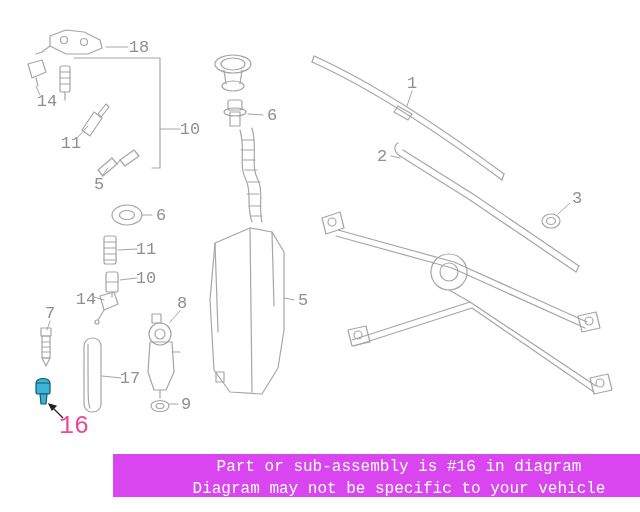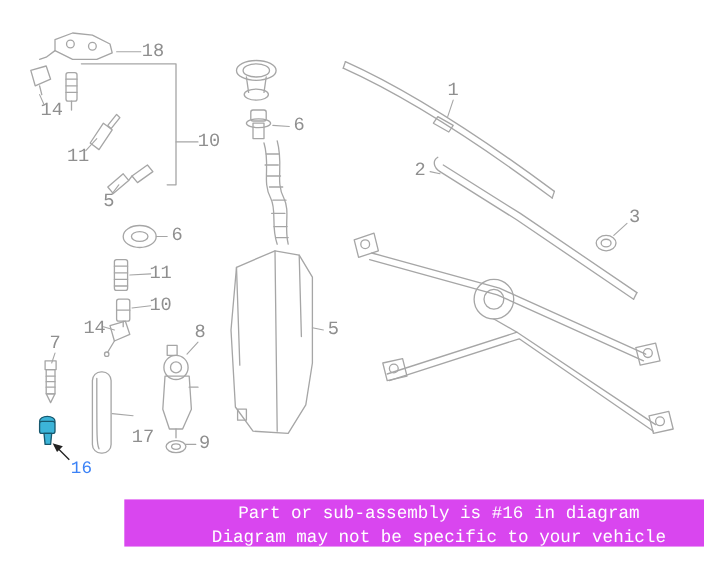--- a/index.html
+++ b/index.html
@@ -5,21 +5,21 @@
   html,body { margin:0; padding:0; background:#fff; }
   .stage {
     position:relative; width:640px; height:497px; background:#ffffff;
     overflow:hidden; font-family:Liberation Mono, monospace;padding-left:45px;
   }
   svg.art { position:absolute; left:0; top:0; }
   .plabel {
     position:absolute; transform:translate(-50%,-50%);
     font-size:17px; color:#8f8f8f; user-select:none; white-space:nowrap;
   }
-  .plabel.hl { color:#3b82f6; font-size:16px; }
+  .plabel.hl { color:#ec4899; font-size:25px; }
   .banner {
     position:absolute; left:113px; right:0; top:454px; height:47px;
     background:#1e78be; color:#ffffff; text-align:center;
     font-size:16px; line-height:22px; padding-top:2px; box-sizing:border-box;
   }
 </style>
 </head>
 <body>
 
 <div class="stage">
@@ -206,21 +206,21 @@
   <span class="plabel" style="left:47px;top:101px">14</span>
   <span class="plabel" style="left:71px;top:143px">11</span>
   <span class="plabel" style="left:190px;top:129px">10</span>
   <span class="plabel" style="left:99px;top:184px">5</span>
   <span class="plabel" style="left:161px;top:215px">6</span>
   <span class="plabel" style="left:146px;top:249px">11</span>
   <span class="plabel" style="left:146px;top:278px">10</span>
   <span class="plabel" style="left:86px;top:299px">14</span>
   <span class="plabel" style="left:50px;top:313px">7</span>
   <span class="plabel" style="left:182px;top:303px">8</span>
-  <span class="plabel" style="left:130px;top:398px">17</span>
+  <span class="plabel" style="left:130px;top:378px">17</span>
   <span class="plabel" style="left:186px;top:404px">9</span>
   <span class="plabel hl" style="left:74px;top:426px">16</span>
   <span class="plabel" style="left:272px;top:115px">6</span>
   <span class="plabel" style="left:303px;top:300px">5</span>
   <span class="plabel" style="left:412px;top:83px">1</span>
   <span class="plabel" style="left:382px;top:156px">2</span>
   <span class="plabel" style="left:577px;top:198px">3</span>
 
   <div class="banner" style="background: #d946ef; color: rgb(255, 255, 255);">
     <div>Part or sub-assembly is #16 in diagram</div>

